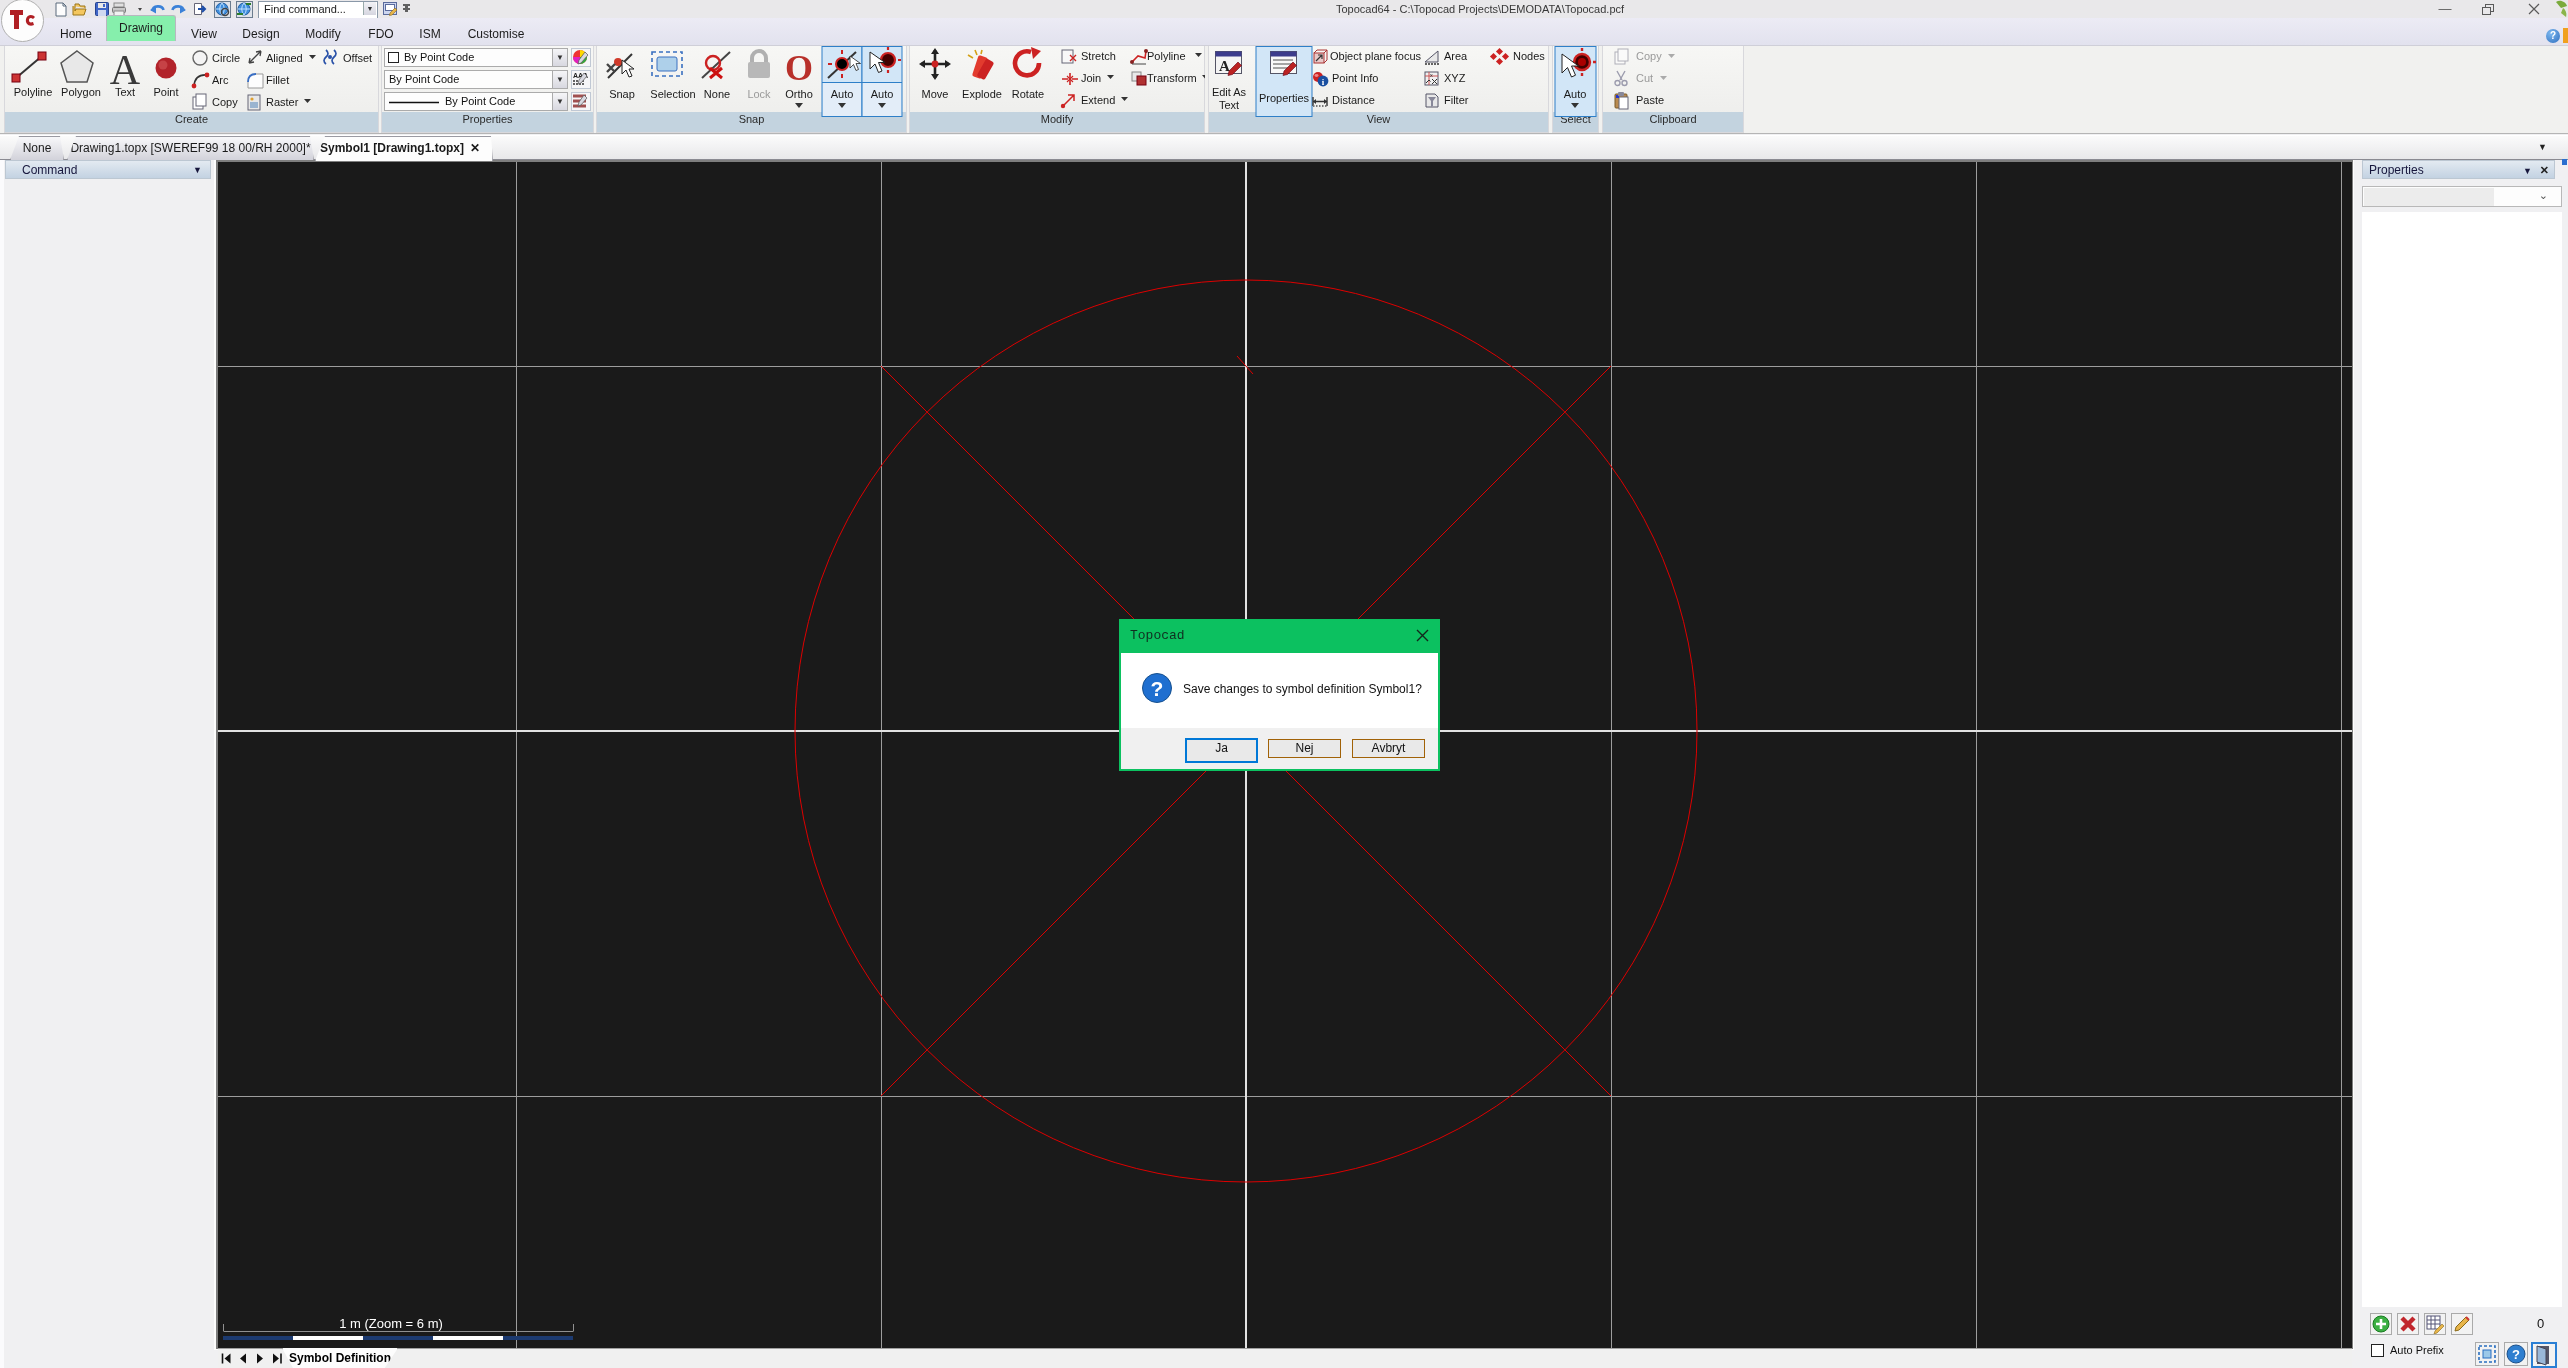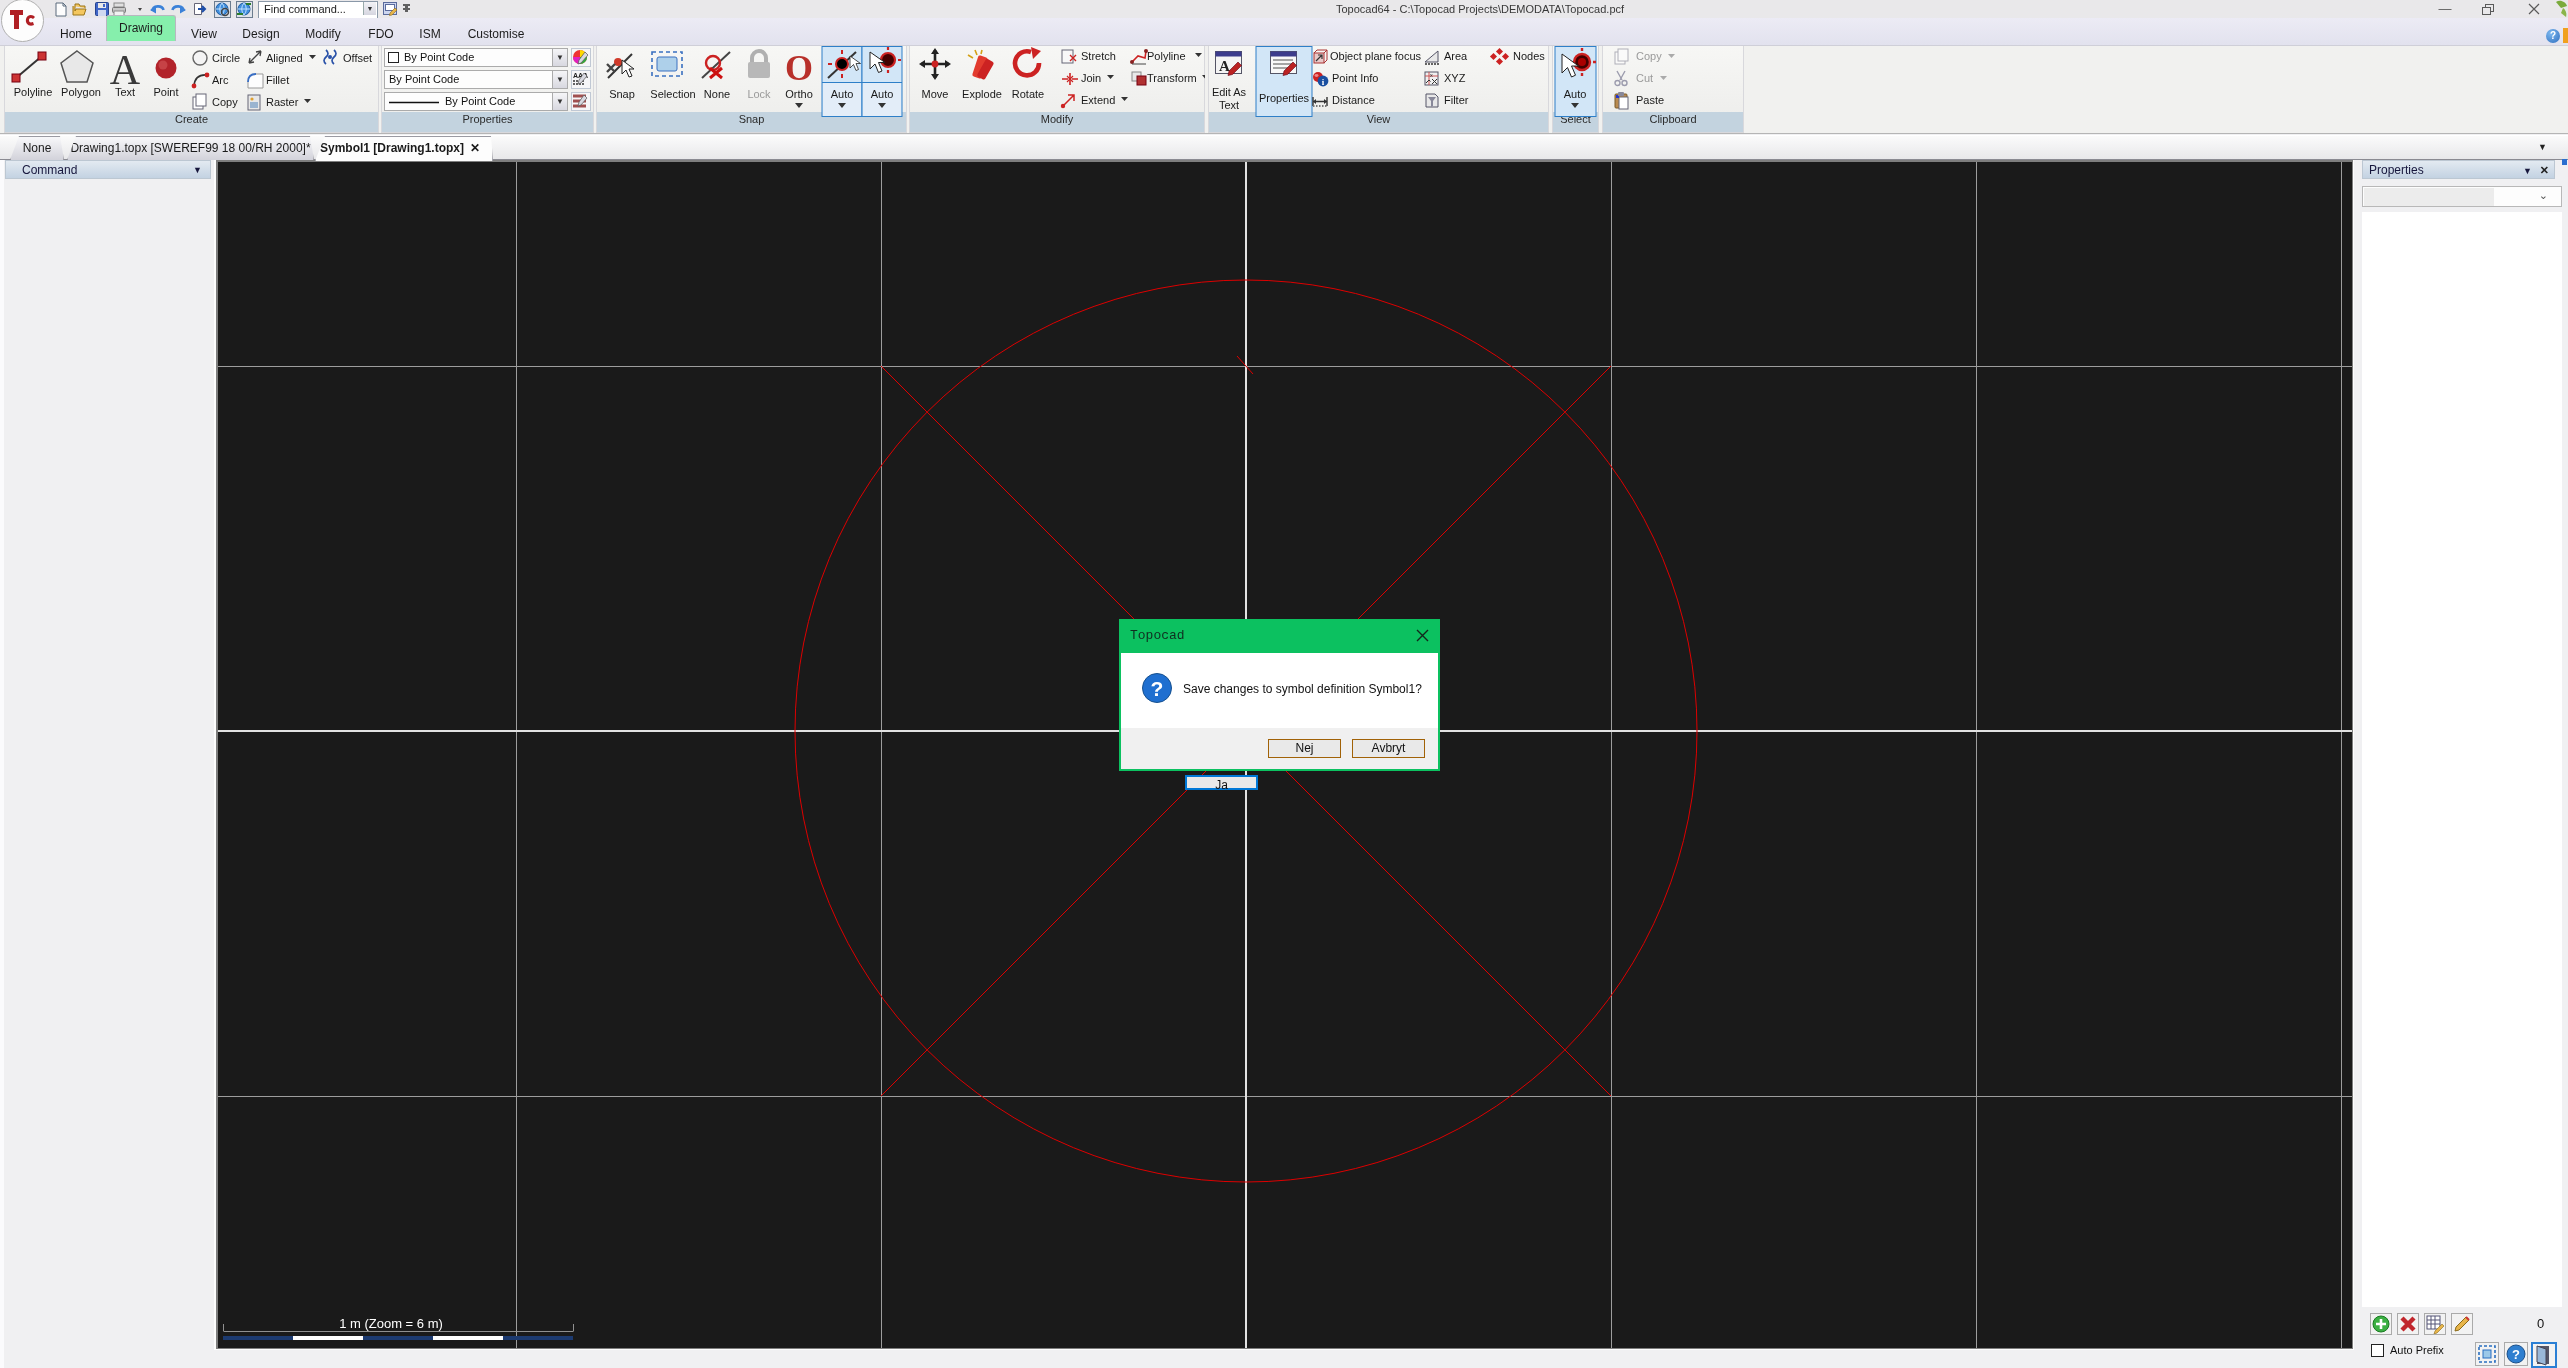--- a/index.html
+++ b/index.html
@@ -528,20 +528,33 @@
       <line x1="355.5" y1="1162" x2="355.5" y2="1169" stroke="#909090" stroke-width="1"></line>
       <rect x="5" y="1174" width="70" height="4" fill="#1c3a70"></rect>
       <rect x="75" y="1174" width="70" height="4" fill="#ffffff"></rect>
       <rect x="145" y="1174" width="70" height="4" fill="#1c3a70"></rect>
       <rect x="215" y="1174" width="70" height="4" fill="#ffffff"></rect>
       <rect x="285" y="1174" width="70" height="4" fill="#1c3a70"></rect>
       <text x="173" y="1166" fill="#ffffff" font-size="13" text-anchor="middle" font-family="Liberation Sans">1 m (Zoom = 6 m)</text>
     </g>
   </svg>
 
+  <div class="abs" id="sheetbar" style="left:218px; top:1348px; width:2134px; height:20px; background:#f0f0f0; border-top:1px solid #a0a0a0;">
+    <svg style="position:absolute; left:3px; top:4px;" width="62" height="12" viewBox="0 0 62 12">
+      <g fill="#111">
+          <path d="M1.5 0.5 v10" stroke="#111" stroke-width="1.6"></path>
+          <path d="M9.5 0.5 L3.5 5.5 L9.5 10.5 Z"></path>
+          <path d="M25 0.5 L19 5.5 L25 10.5 Z"></path>
+          <path d="M36 0.5 L42 5.5 L36 10.5 Z"></path>
+          <path d="M52 0.5 L58 5.5 L52 10.5 Z"></path>
+          <path d="M60 0.5 v10" stroke="#111" stroke-width="1.6"></path>
+        </g>
+    </svg>
+    <div style="position:absolute; left:64px; top:-1px; width:116px; height:21px; background:#fdfdfd; border-left:1px solid #888; border-right:1px solid #888; clip-path:polygon(0 0, 100% 0, 88% 100%, 10% 100%); text-align:center; font-size:12px; font-weight:bold; line-height:21px;">Symbol Definition</div>
+  </div>
 
   <div class="abs" id="rightpanel" style="left:2354px; top:160px; width:214px; height:1208px; background:#f0f0f2;">
     <div class="panelhdr" style="position:absolute; left:8px; top:0px; width:193px; height:19px; line-height:18px; padding-left:6px;">Properties
       <span style="position:absolute; right:22px; top:1px; font-size:9px;">▼</span>
       <span style="position:absolute; right:5px; top:0px; font-size:11px; font-weight:bold; color:#222;">✕</span>
     </div>
     <div style="position:absolute; left:8px; top:26px; width:200px; height:21px; background:#fdfdfd; border:1px solid #b8b8b8;">
       <div style="position:absolute; left:1px; top:1px; width:130px; height:18px; background:#ececec;"></div>
       <span style="position:absolute; right:13px; top:2px; font-size:11px; color:#555;">⌄</span>
     </div>
@@ -602,18 +615,18 @@
         <span style="position:absolute; left:11px; top:9px;">Topocad</span>
       <svg style="position:absolute; right:11px; top:10px;" width="13" height="13" viewBox="0 0 13 13">
           <path d="M1 1 L12 12 M12 1 L1 12" stroke="#12281c" stroke-width="1.4"></path>
         </svg>
     </div>
     <div id="dlgbody">
       <div style="position:absolute; left:21px; top:20px; width:30px; height:30px; border-radius:50%; background:#1f6fd0; border:1px solid #16508f; color:#fff; text-align:center; line-height:30px; font-size:21px; font-weight:bold;">?</div>
       <div style="position:absolute; left:62px; top:29px; font-size:12px; color:#111;">Save changes to symbol definition Symbol1?</div>
     </div>
     <div id="dlgfoot">
-      <div class="dlgbtn" style="left:64px; border:2px solid #0078d7; width:73px; height:15px; top:10px; line-height:16px;margin-top:37px;">Ja</div>
+      <div class="dlgbtn" style="left:64px; border:2px solid #0078d7; width:73px; height:25px; top:10px; line-height:16px;">Ja</div>
       <div class="dlgbtn" style="left:147px;">Nej</div>
       <div class="dlgbtn" style="left:231px;">Avbryt</div>
     </div>
   </div>
 </div>
 
 </body></html>

